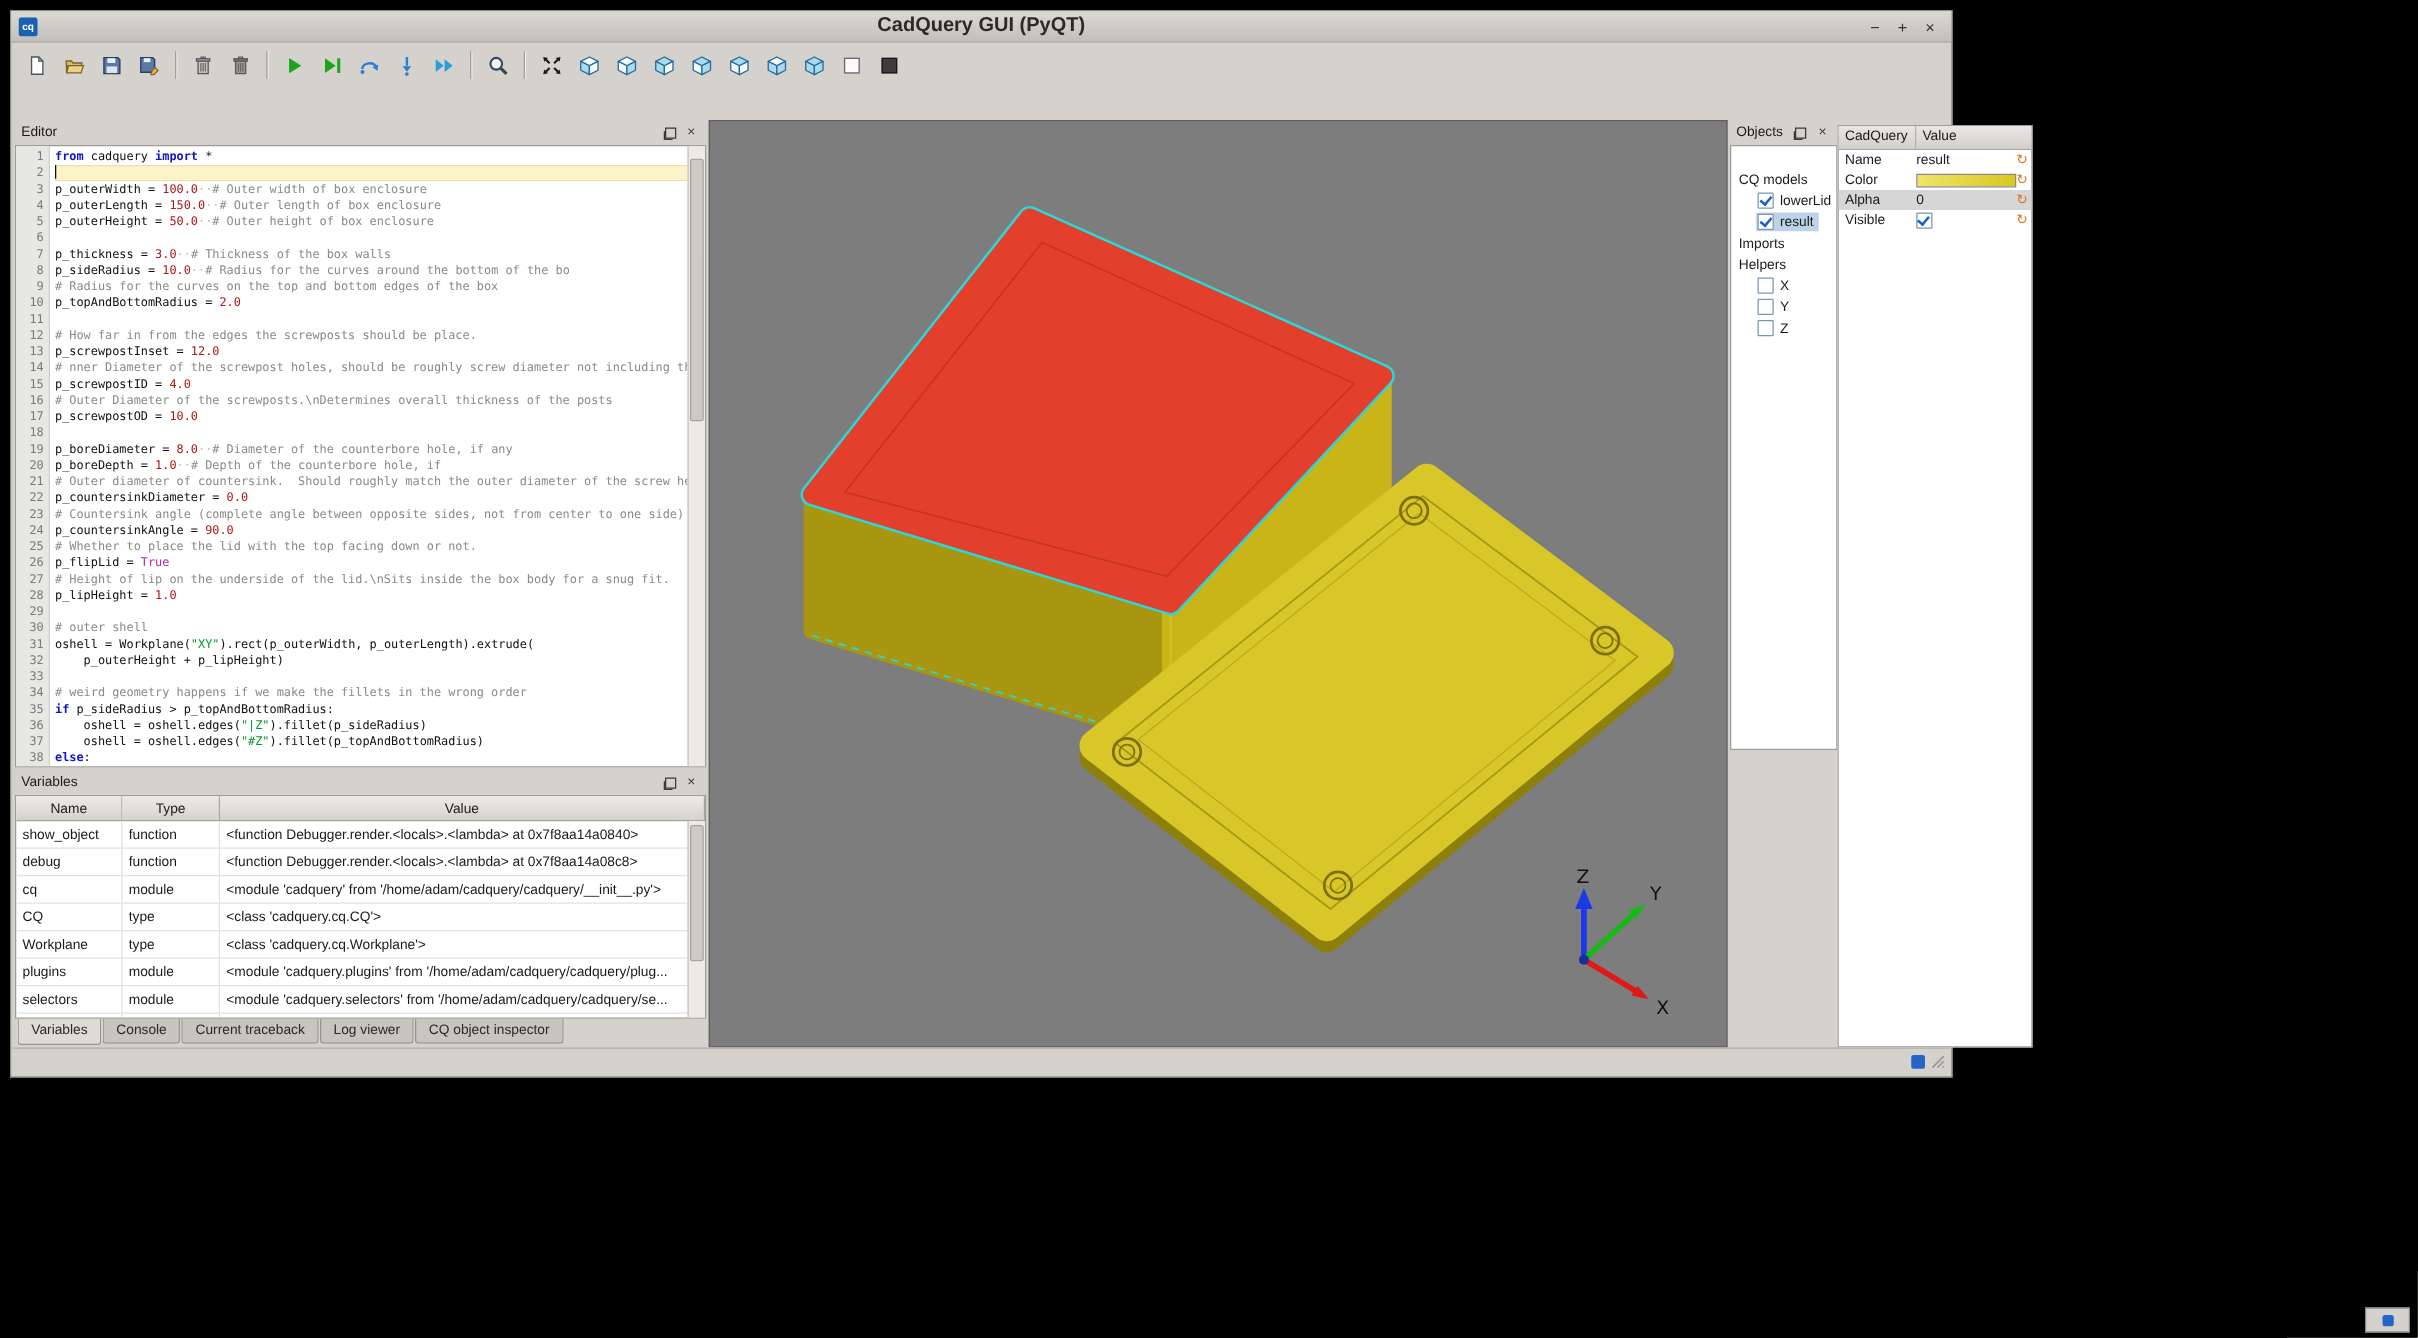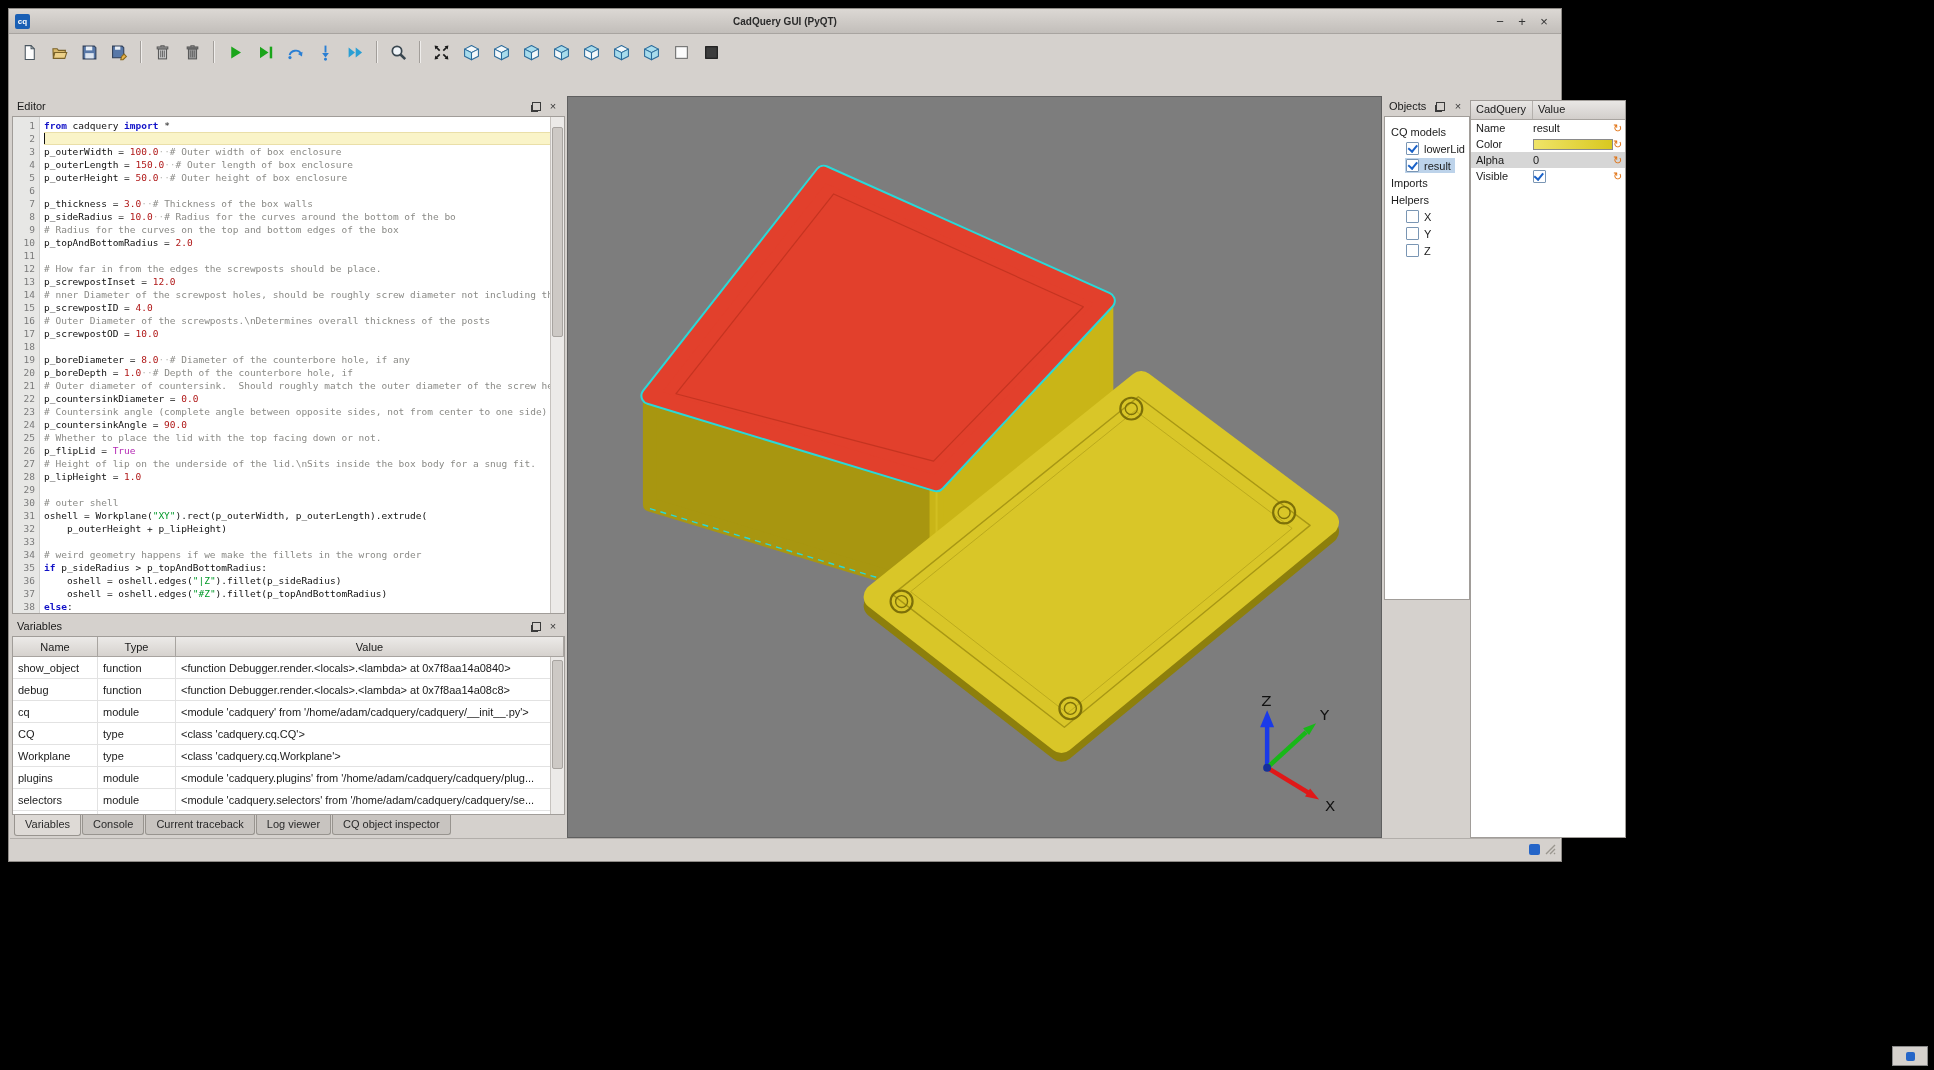--- a/index.html
+++ b/index.html
@@ -5,21 +5,21 @@
   html,body{margin:0;padding:0;background:#000;}
   .screen{position:relative;width:1934px;height:1070px;background:#000;overflow:hidden;
           font-family:"Liberation Sans",sans-serif;color:#1a1a1a;}
   .window{position:absolute;left:8px;top:8px;width:1554px;height:854px;background:#d5d1cd;
           border:1px solid #8f8b87;box-sizing:border-box;}
   
   .titlebar{height:24px;background:linear-gradient(#dcd8d4,#c2beba);border-bottom:1px solid #a8a4a0;
             position:relative;display:flex;align-items:center;}
   .title-icon{width:15px;height:15px;margin-left:6px;background:#1a5fb4;border-radius:2px;color:#fff;
               font-size:8px;font-weight:bold;display:flex;align-items:center;justify-content:center;}
-  .title-text{position:absolute;left:0;right:0;text-align:center;font-size:10px;font-weight:bold;color:#2a2a2a;}
+  .title-text{position:absolute;left:0;right:0;text-align:center;font-size:16px;font-weight:bold;color:#2a2a2a;}
   .title-controls{margin-left:auto;display:flex;align-items:center;gap:4px;padding-right:8px;z-index:2;}
   .tc-btn{width:18px;height:18px;display:flex;align-items:center;justify-content:center;font-size:13px;color:#333;}
   
   .menubar{height:24px;display:flex;align-items:center;padding-left:8px;font-size:12px;}
   .menu-item{padding:3px 9px;border-radius:2px;}
   
   .toolbar{height:36px;display:flex;align-items:center;padding:0 6px;gap:2px;}
   .tb-btn{width:28px;height:28px;display:flex;align-items:center;justify-content:center;border-radius:3px;}
   .tb-btn .icn{display:flex;}
   .tb-sep{width:1px;height:22px;background:#a29e9a;box-shadow:1px 0 0 #efedeb;margin:0 5px;}
@@ -65,21 +65,21 @@
   .tabbar{height:24px;display:flex;align-items:flex-start;padding-left:2px;gap:1px;}
   .tab{font-size:11px;padding:3px 10px 4px;background:#c8c4c0;border:1px solid #98948f;border-top:none;
        border-radius:0 0 3px 3px;color:#2a2a2a;}
   .tab.active{background:#dedad6;padding-bottom:5px;}
   
   .viewport{flex:1;position:relative;background:var(--vp-background);border:1px solid #5f5f5f;margin-top:1px;}
   .viewport svg.scene{position:absolute;inset:0;width:100%;height:100%;}
   
   .right-col{width:178px;display:flex;padding:1px 2px 0 2px;box-sizing:border-box;}
   .objects-panel{height:504px;display:flex;flex-direction:column;}
-  .objects-body{flex:1;background:#fff;border:1px solid #a19d99;font-size:11px;padding-top:6px;overflow:hidden;}
+  .objects-body{flex:1;background:#fff;border:1px solid #a19d99;font-size:11px;padding-top:18px;overflow:hidden;}
   .tree-row{height:17px;display:flex;align-items:center;padding-left:5px;}
   .tree-row.child{padding-left:20px;}
   .tree-item{display:flex;align-items:center;padding:1px 4px 1px 1px;}
   .tree-item.selected{background:#bdd3ea;}
   .cb{width:11px;height:11px;border:1px solid #7a96b4;background:#fff;margin-right:5px;position:relative;
       border-radius:1px;flex:none;}
   .cb.checked::after{content:"";position:absolute;left:2.5px;top:0px;width:3.5px;height:6.5px;
       border:solid #1a62c8;border-width:0 2px 2px 0;transform:rotate(40deg);}
   
   .param-panel{margin-top:4px;flex:1;display:flex;flex-direction:column;border:1px solid #a19d99;background:#fff;}

